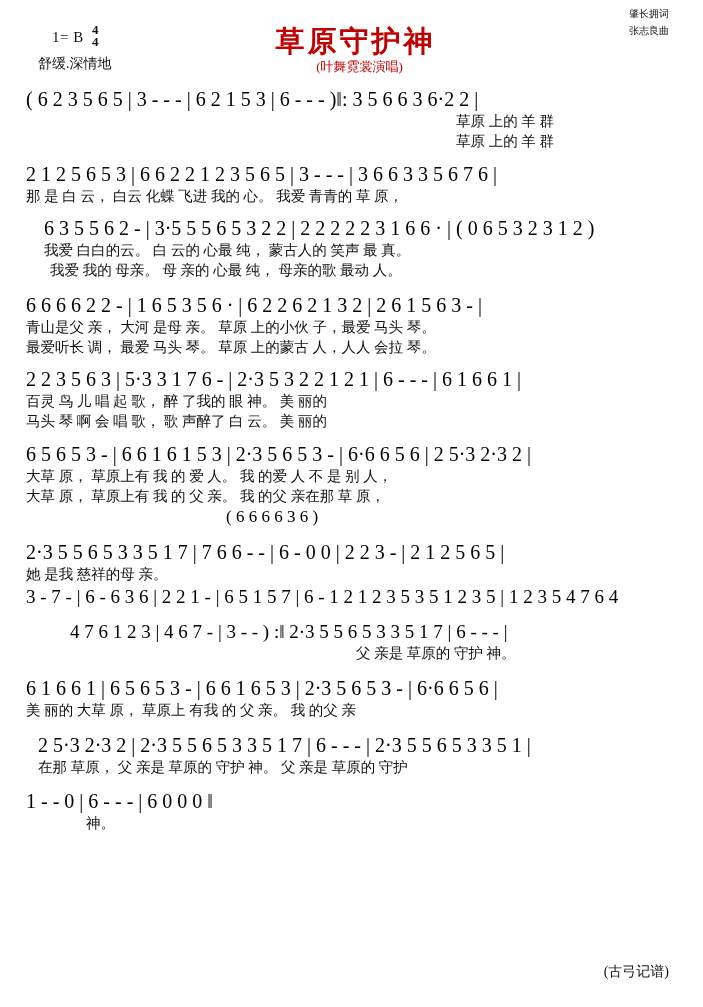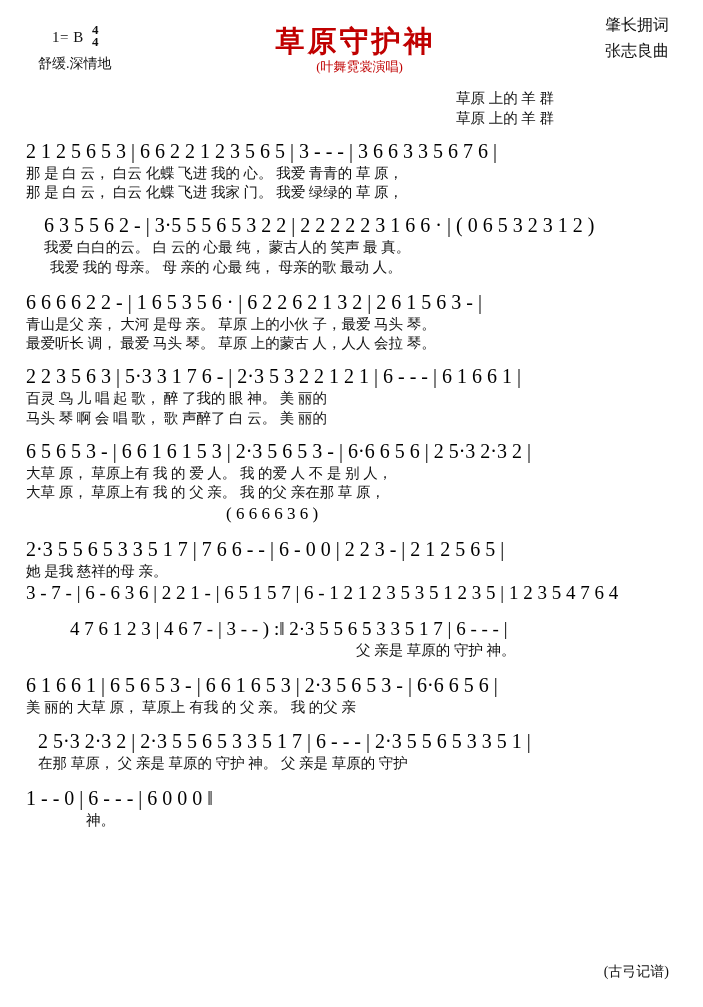--- a/index.html
+++ b/index.html
@@ -49,23 +49,23 @@
     letter-spacing:3px;
     font-family:"Liberation Serif", serif;
   }
   .subtitle{
     position:absolute;left:16px;right:0;top:58px;
     text-align:center;
     font-size:13px;
     color:#c00000;
   }
   .credits{
-    position:absolute;right:34px;top:12px;
+    position:absolute;right:34px;top:6px;
     text-align:right;
-    font-size:16px;
+    font-size:10px;
     line-height:1.65;
   }
   
   .music{
     position:absolute;
     left:0;top:86px;right:0;bottom:0;
   }
   .line{
     position:relative;
     margin:0 26px;
@@ -112,28 +112,28 @@
     <div class="subtitle">(叶舞霓裳演唱)</div>
     <div class="credits">
       <div>肇长拥词</div>
       <div>张志良曲</div>
     </div>
   </div>
 
   <div class="music">
 
     <div class="line" style="margin-top:2px;">
+      <div class="notes">( 6 2 3 5 6 5 | 3 - - - | 6 2 1 5 3 | 6 - - - )‖: 3 5 6  6 3 6·2 2 |</div>
       <div class="lyr" style="padding-left:430px;">草原  上的 羊    群</div>
       <div class="lyr lyr2" style="padding-left:430px;">草原  上的 羊    群</div>
     </div>
 
     <div class="line" style="margin-top:10px;">
       <div class="notes">2 1 2 5 6 5  3 | 6 6 2 2 1  2 3 5 6 5 | 3 - - -  | 3 6  6 3 3 5 6 7  6 |</div>
       <div class="lyr">那 是 白  云， 白云  化蝶 飞进 我的   心。      我爱 青青的 草    原，</div>
-      <div class="lyr lyr2">那 是 白  云， 白云  化蝶 飞进 我家   门。      我爱 绿绿的 草    原，</div>
     </div>
 
     <div class="line" style="margin-top:10px;margin-left:44px;">
       <div class="notes">6 3 5 5 6 2 - | 3·5 5 5 6  5 3 2 2 | 2 2 2 2  2 3 1 6 6 · | ( 0 6 5 3  2 3 1 2 )</div>
       <div class="lyr">我爱  白白的云。    白  云的 心最  纯， 蒙古人的  笑声  最  真。</div>
       <div class="lyr lyr2" style="padding-left:6px;">我爱 我的  母亲。 母  亲的 心最  纯， 母亲的歌  最动   人。</div>
     </div>
 
     <div class="line" style="margin-top:12px;">
       <div class="notes">6 6 6 6 2 2  -  | 1 6 5 3 5 6 · | 6 2 2 6 2 1 3  2 | 2 6 1 5 6 3 - |</div>

